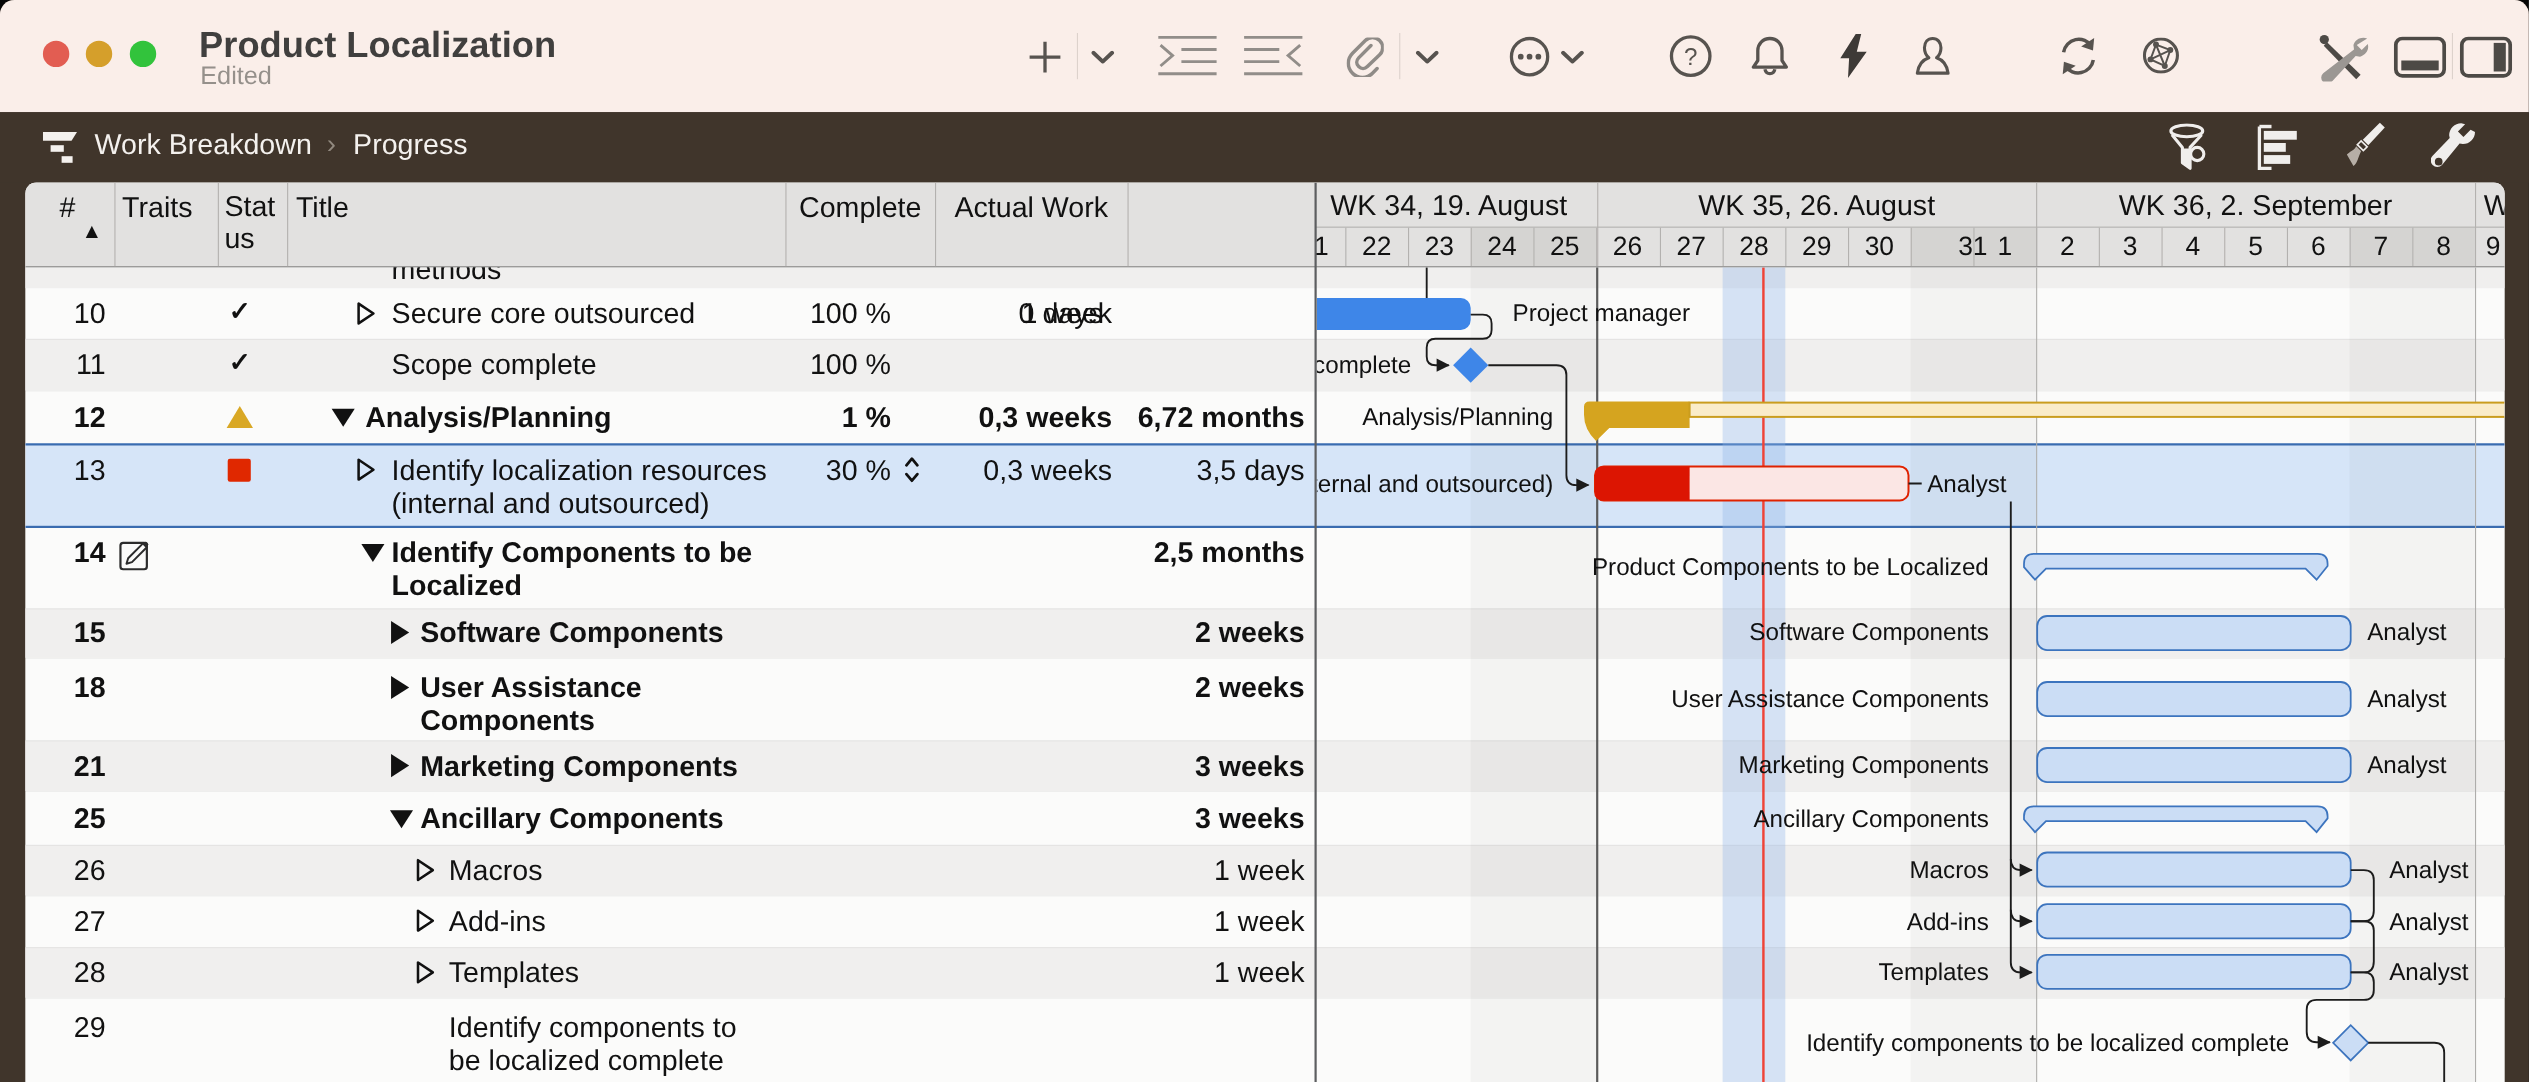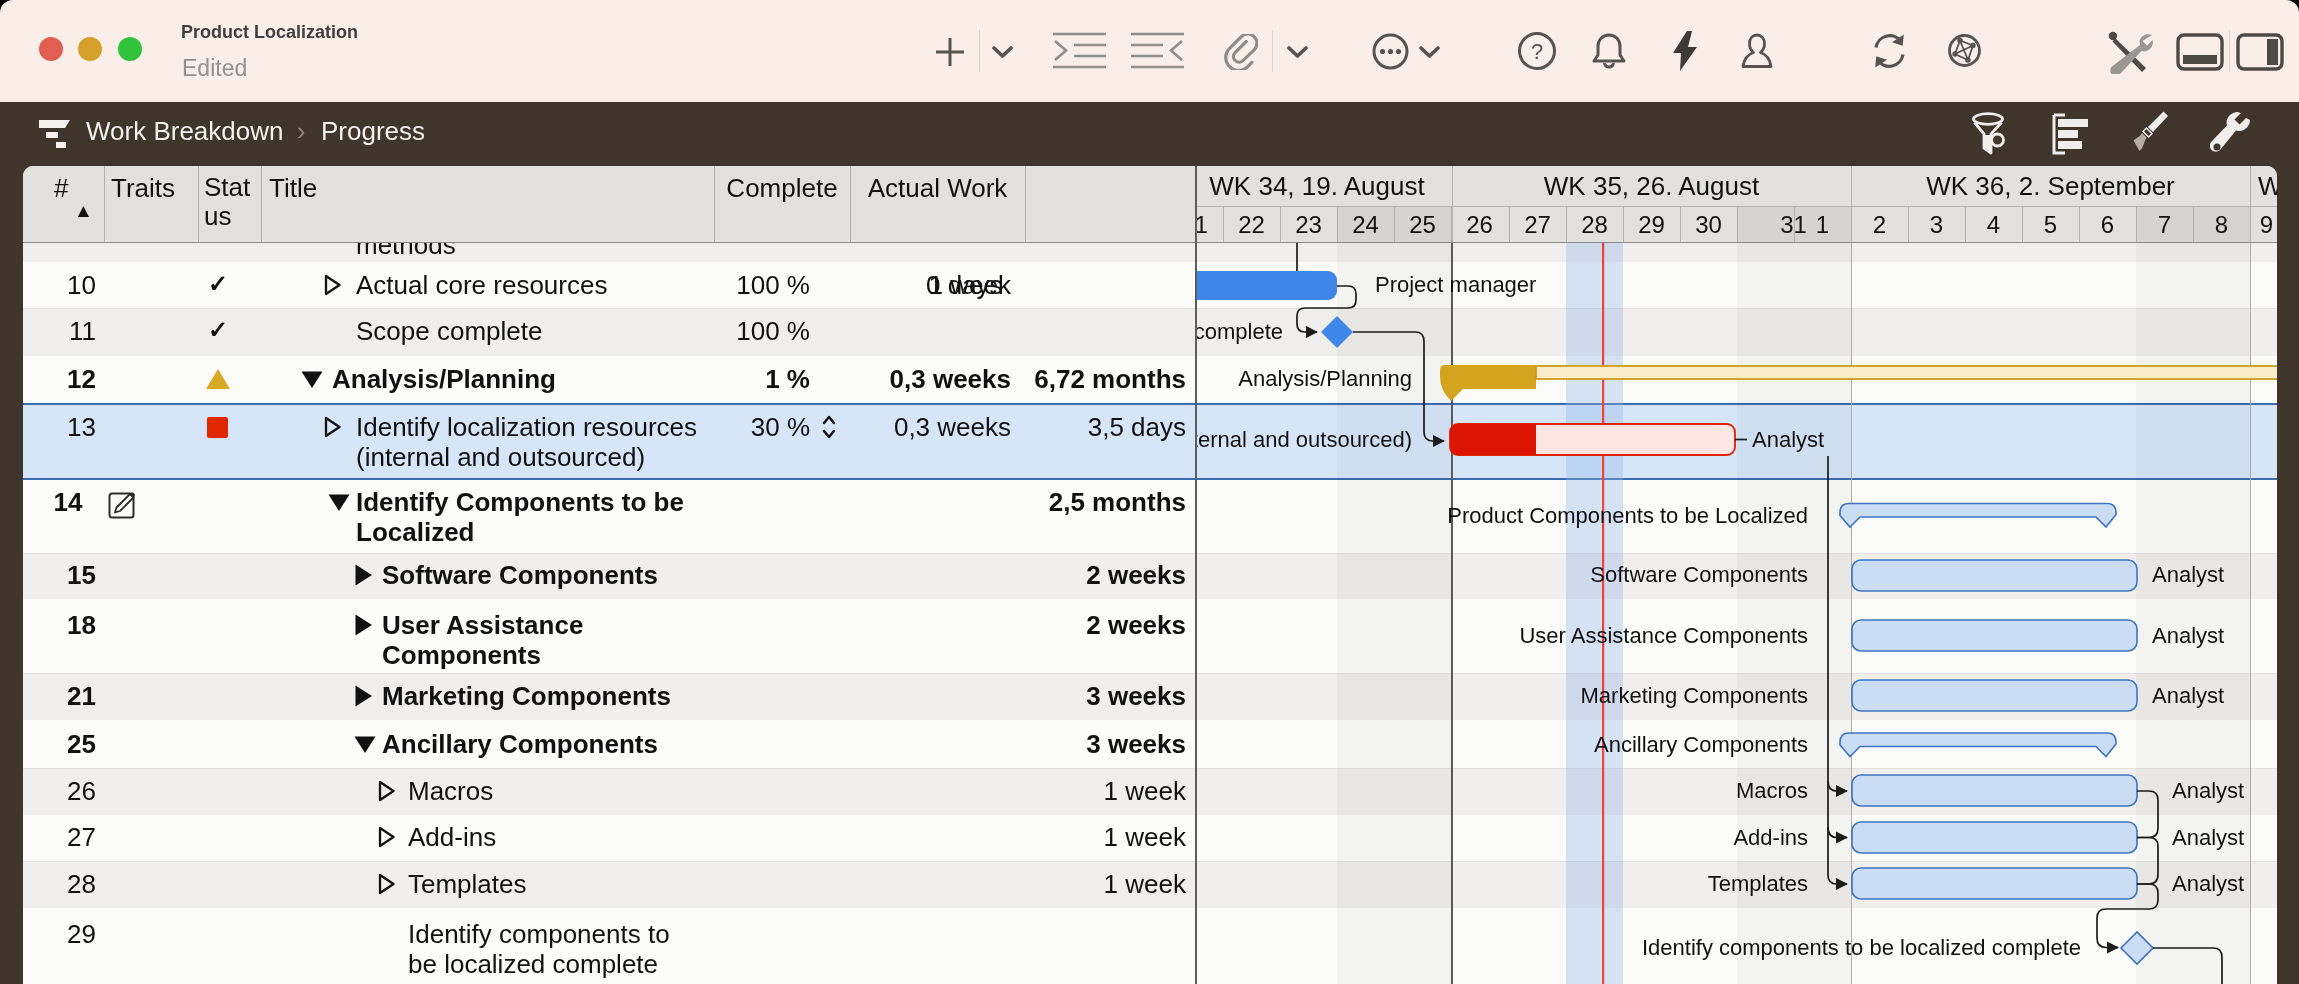--- a/index.html
+++ b/index.html
@@ -13,21 +13,21 @@
 .cell{position:absolute;font-size:26px;color:#111;white-space:nowrap;line-height:30px;}
 .b{font-weight:bold;}
 .glabel{position:absolute;font-size:22px;color:#111;white-space:nowrap;line-height:26px;}
 .dnum{position:absolute;font-size:24px;color:#111;line-height:30px;text-align:center;width:57px;}
 </style></head><body>
 <div class="win">
 <div class="tb">
 <div class="a" style="left:39px;top:37px;width:24px;height:24px;border-radius:50%;background:#e25d52;"></div>
 <div class="a" style="left:78px;top:37px;width:24px;height:24px;border-radius:50%;background:#d59f2b;"></div>
 <div class="a" style="left:118px;top:37px;width:24px;height:24px;border-radius:50%;background:#32c33c;"></div>
-<div class="a" style="left:181px;top:22px;font-size:18px;font-weight:bold;color:#403f3e;white-space:nowrap;">Product Localization</div>
+<div class="a" style="left:181px;top:22px;font-size:33px;font-weight:bold;color:#403f3e;white-space:nowrap;">Product Localization</div>
 <div class="a" style="left:182px;top:55px;font-size:23px;color:#95908b;">Edited</div>
 <svg class="a" style="left:934px;top:36px" width="32" height="32" viewBox="0 0 32 32" fill="none">
         <path d="M16 2V30M2 16H30" stroke="#57534f" stroke-width="3"></path>
       </svg>
 <div class="a" style="left:979px;top:30px;width:1px;height:42px;background:#ddd2cc;"></div>
 <svg class="a" style="left:992px;top:46px" width="21" height="12" viewBox="0 0 21 12" fill="none">
         <path d="M2 2L10.5 10L19 2" stroke="#57534f" stroke-width="3.6" stroke-linecap="round" stroke-linejoin="round"></path>
       </svg>
 <svg class="a" style="left:1052px;top:32px" width="55" height="38" viewBox="0 0 55 38" fill="none">
         <path d="M1 2H54M22 13H54M22 24H54M1 35H54" stroke="#918d89" stroke-width="2.6"></path>
@@ -161,21 +161,21 @@
 <div class="ht" style="left:691px;top:7px;width:136px;text-align:center;">Complete</div>
 <div class="ht" style="left:827px;top:7px;width:175px;text-align:center;">Actual Work</div>
 <div class="a" style="left:238px;top:77px;width:700px;height:19px;overflow:hidden;">
         <div style="position:absolute;left:95px;top:-13px;font-size:26px;line-height:30px;color:#111;">methods</div>
       </div>
 <div class="cell" style="left:17px;top:104px;width:56px;text-align:right;">10</div>
 <div class="cell" style="left:185px;top:103px;font-weight:bold;font-size:24px;">✓</div>
 <svg class="a" style="left:300px;top:107px" width="18" height="24" viewBox="0 0 18 24">
         <path d="M3 3V21L16.5 12Z" fill="none" stroke="#111" stroke-width="2.3" stroke-linejoin="round"></path>
       </svg>
-<div class="cell" style="left:333px;top:104px;">Actual core resources</div>
+<div class="cell" style="left:333px;top:104px;">Secure core outsourced</div>
 <div class="cell" style="left:527px;top:104px;width:260px;text-align:right;">100&nbsp;%</div>
 <div class="cell" style="left:728px;top:104px;width:260px;text-align:right;">1 week</div>
 <div class="cell" style="left:903px;top:104px;width:260px;text-align:left;">0 days</div>
 <div class="cell" style="left:17px;top:150px;width:56px;text-align:right;">11</div>
 <div class="cell" style="left:185px;top:149px;font-weight:bold;font-size:24px;">✓</div>
 <div class="cell" style="left:333px;top:150px;">Scope complete</div>
 <div class="cell" style="left:527px;top:150px;width:260px;text-align:right;">100&nbsp;%</div>
 <div class="cell b" style="left:17px;top:198px;width:56px;text-align:right;">12</div>
 <svg class="a" style="left:182px;top:202px" width="26" height="22" viewBox="0 0 26 22">
         <path d="M13 1L25 21H1Z" fill="#d9a825"></path>
@@ -194,21 +194,21 @@
       </svg>
 <div class="cell" style="left:333px;top:246px;">Identify localization resources</div>
 <div class="cell" style="left:333px;top:276px;">(internal and outsourced)</div>
 <div class="cell" style="left:527px;top:246px;width:260px;text-align:right;">30&nbsp;%</div>
 <svg class="a" style="left:796px;top:247px" width="20" height="28" viewBox="0 0 20 28">
         <path d="M5 10L10 4L15 10" stroke="#111" stroke-width="2.5" fill="none" stroke-linecap="round" stroke-linejoin="round"></path>
         <path d="M5 18L10 24L15 18" stroke="#111" stroke-width="2.5" fill="none" stroke-linecap="round" stroke-linejoin="round"></path>
       </svg>
 <div class="cell" style="left:728px;top:246px;width:260px;text-align:right;">0,3 weeks</div>
 <div class="cell" style="left:903px;top:246px;width:260px;text-align:right;">3,5 days</div>
-<div class="cell b" style="left:17px;top:321px;width:56px;text-align:center;">14</div>
+<div class="cell b" style="left:17px;top:321px;width:56px;text-align:right;">14</div>
 <svg class="a" style="left:85px;top:325px" width="31" height="28" viewBox="0 0 31 28">
         <rect x="1.5" y="2.5" width="24" height="24" rx="2.5" stroke="#2c2c2c" stroke-width="2" fill="none"></rect>
         <path d="M7 21.5l1.5-5L22 3l3.5 3.5L12 20l-5 1.5Z" fill="#fbfbfa" stroke="#2c2c2c" stroke-width="1.8" stroke-linejoin="round"></path>
         <path d="M22.7 2.3a2.4 2.4 0 0 1 3.4 3.4l-1.2 1.2-3.4-3.4Z" fill="#2c2c2c"></path>
       </svg>
 <svg class="a" style="left:304px;top:326px" width="24" height="20" viewBox="0 0 24 20">
         <path d="M1.5 2.5H22.5L12 19Z" fill="#111"></path>
       </svg>
 <div class="cell b" style="left:333px;top:321px;">Identify Components to be</div>
 <div class="cell b" style="left:333px;top:351px;">Localized</div>

